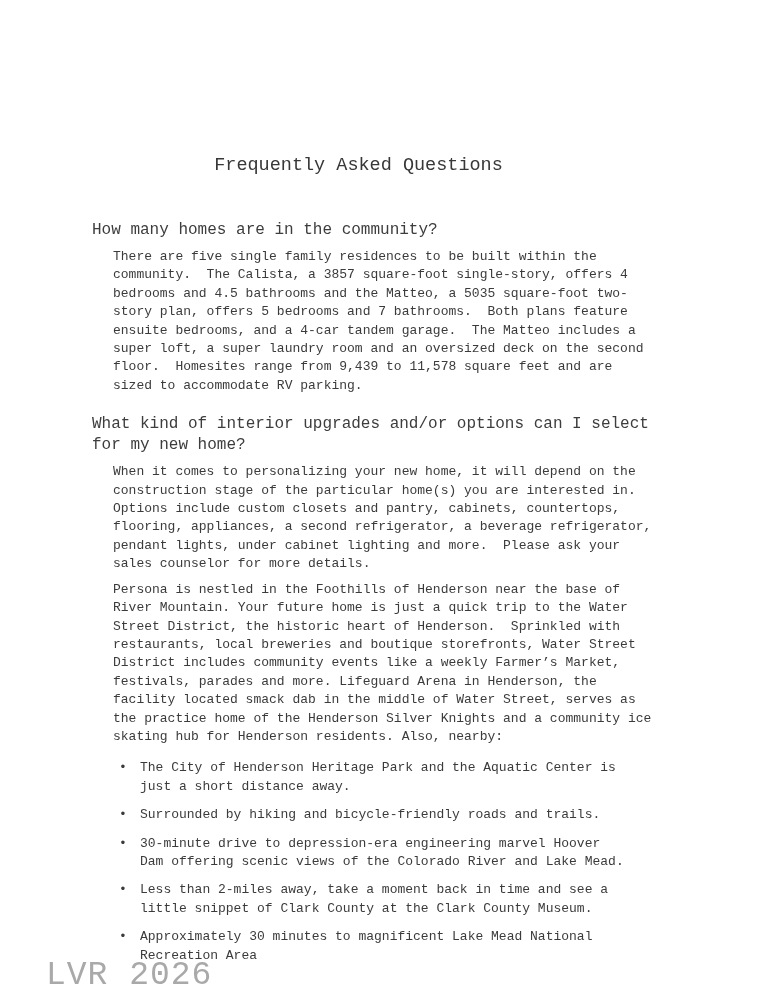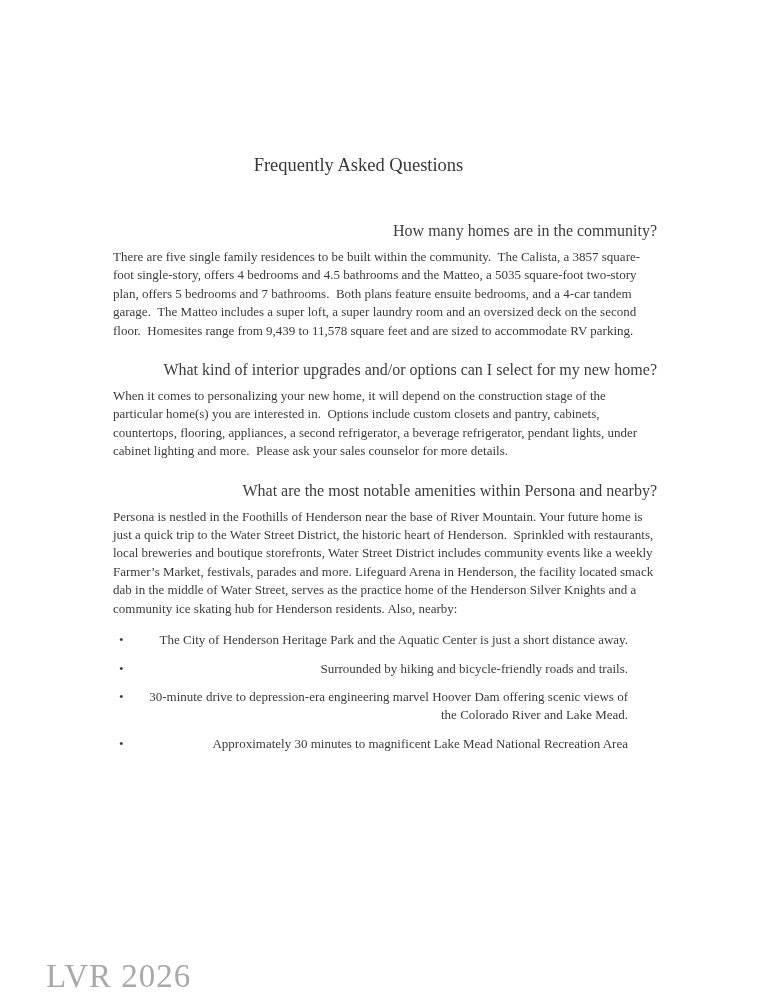--- a/index.html
+++ b/index.html
@@ -3,55 +3,53 @@
 <meta charset="utf-8">
 <style>
   * { box-sizing: border-box; }
   html, body { margin: 0; padding: 0; background: #ffffff; }
   .page {
     position: relative;
     width: 717px;
     height: 1008px;
     background: #ffffff;
     overflow: hidden;
-    font-family: Liberation Serif, serif;
+    font-family: Liberation Mono, monospace;
     color: #3b3b3b;
   }
   .doc-title {
     margin: 0;
     padding-top: 154px;
     text-align: center;
     font-size: 18.5px;
     line-height: 23px;
     font-weight: 400;
     color: #383838;
   }
   .question {
     margin: 0 60px 0 92px;
     font-size: 16px;
     line-height: 21px;
     font-weight: 400;
     color: #3d3d3d;
-    text-align: right;
   }
   .question.first { margin-top: 43px; }
   .question.after { margin-top: 19px; }
   .answer {
     margin: 7px 59px 0 113px;
     font-size: 13px;
     line-height: 18.4px;
     font-weight: 400;
     color: #3b3b3b;
     white-space: pre-wrap;
   }
   .bullets {
     list-style: none;
     margin: 13px 89px 0 140px;
     padding: 0;
-    text-align: right;
   }
   .bullets li {
     position: relative;
     font-size: 13px;
     line-height: 18.4px;
     color: #3b3b3b;
     margin: 0 0 10px 0;
     white-space: pre-wrap;
   }
   .bullets li::before {
@@ -85,25 +83,25 @@
     <h2 class="question first">How many homes are in the community?</h2>
     <p class="answer">There are five single family residences to be built within the community.  The Calista, a 3857 square-foot single-story, offers 4 bedrooms and 4.5 bathrooms and the Matteo, a 5035 square-foot two-story plan, offers 5 bedrooms and 7 bathrooms.  Both plans feature ensuite bedrooms, and a 4-car tandem garage.  The Matteo includes a super loft, a super laundry room and an oversized deck on the second floor.  Homesites range from 9,439 to 11,578 square feet and are sized to accommodate RV parking.</p>
   </section>
 
   <section>
     <h2 class="question after">What kind of interior upgrades and/or options can I select for my new home?</h2>
     <p class="answer">When it comes to personalizing your new home, it will depend on the construction stage of the particular home(s) you are interested in.  Options include custom closets and pantry, cabinets, countertops, flooring, appliances, a second refrigerator, a beverage refrigerator, pendant lights, under cabinet lighting and more.  Please ask your sales counselor for more details.</p>
   </section>
 
   <section>
-    <h2 class="question after">What are the most notable amenities within Persona and nearby?</h2>
     <p class="answer">Persona is nestled in the Foothills of Henderson near the base of River Mountain. Your future home is just a quick trip to the Water Street District, the historic heart of Henderson.  Sprinkled with restaurants, local breweries and boutique storefronts, Water Street District includes community events like a weekly Farmer’s Market, festivals, parades and more. Lifeguard Arena in Henderson, the facility located smack dab in the middle of Water Street, serves as the practice home of the Henderson Silver Knights and a community ice skating hub for Henderson residents. Also, nearby:</p>
     <ul class="bullets">
       <li>The City of Henderson Heritage Park and the Aquatic Center is just a short distance away.</li>
       <li>Surrounded by hiking and bicycle-friendly roads and trails.</li>
       <li>30-minute drive to depression-era engineering marvel Hoover Dam offering scenic views of the Colorado River and Lake Mead.</li>
+      <li>Less than 2-miles away, take a moment back in time and see a little snippet of Clark County at the Clark County Museum.</li>
       <li>Approximately 30 minutes to magnificent Lake Mead National Recreation Area</li>
     </ul>
   </section>
 
   <div class="watermark">LVR 2026</div>
 
 </div>
 
 </body></html>

